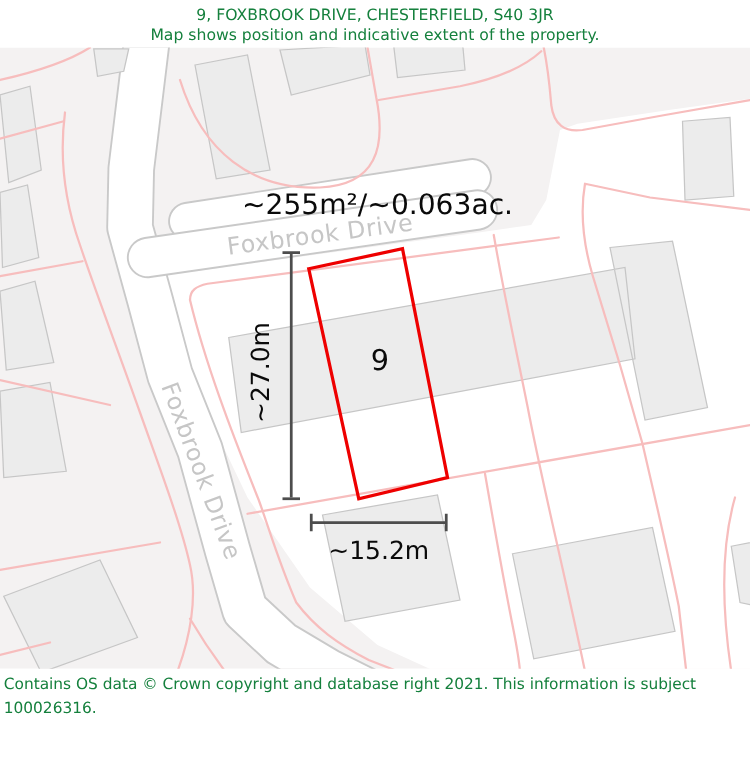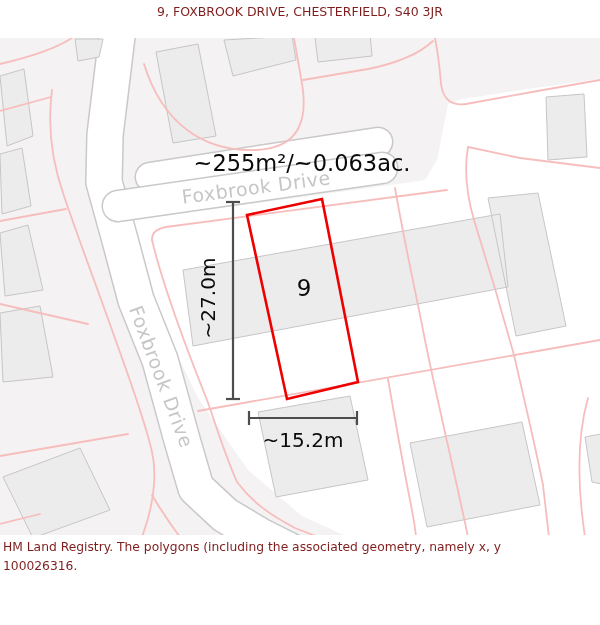--- a/index.html
+++ b/index.html
@@ -1,17 +1,17 @@
 <!DOCTYPE html>
 <html style="--property-outline: #ee0000; --parcel-line: #f7bdbd; --building-fill: #ececec; --building-stroke: #c6c6c6; --road-fill: #ffffff; --road-edge: #c9c9c9; --background: #f4f2f2; --street-label: #c6c6c6; --dimension-line: #4d4d4d;"><head>
 <meta charset="utf-8">
 <style>
   html,body{margin:0;padding:0;background:#fff;}
   .page{position:relative;width:600px;height:625px;background:#ffffff;overflow:hidden;
-        font-family:"DejaVu Sans",sans-serif;color:#7f1d1d;}
+        font-family:"DejaVu Sans",sans-serif;color:#15803d;}
   .header{position:absolute;top:0;left:0;right:0;text-align:center;
           font-size:12.5px;line-height:16px;padding-top:4px;}
   .map-wrap{position:absolute;top:38px;left:0;width:600px;height:497px;}
   .footer{position:absolute;top:535px;left:0;right:0;padding:3px 2px 0 3px;
           font-size:12.3px;line-height:19px;text-align:left;}
   
   .bg{fill:var(--background,#f4f2f2);}
   .white-area{fill:#ffffff;stroke:none;}
   .road-under{fill:none;stroke:var(--road-edge,#c9c9c9);stroke-linecap:round;stroke-linejoin:round;}
   .road-over{fill:none;stroke:var(--road-fill,#ffffff);stroke-linecap:round;stroke-linejoin:round;}
@@ -21,20 +21,21 @@
   .maplabel{fill:var(--street-label,#c6c6c6);font-size:19px;letter-spacing:.5px;}
   .anno{fill:#0a0a0a;}
 </style>
 </head>
 <body>
 
 <div class="page">
 
   <div class="header">
     <div>9, FOXBROOK DRIVE, CHESTERFIELD, S40 3JR</div>
+    <div>Map shows position and indicative extent of the property.</div>
   </div>
 
   <div class="map-wrap">
     <svg width="600" height="497" viewBox="0 38 600 497" xmlns="http://www.w3.org/2000/svg">
 
       <rect class="bg" x="0" y="38" width="600" height="497"></rect>
 
       <path class="white-area" d="M118,222 L148,293 L198,398 L248,470 L302,516 L348,537 L600,537 L600,79 L535,88 L462,99 L448,104 L437,160 L425,180 L383,186 Z"></path>
 
       <g>
@@ -100,17 +101,17 @@
       </g>
 
       <text class="maplabel" transform="translate(257,194) rotate(-7.5)" text-anchor="middle">Foxbrook Drive</text>
       <text class="maplabel" transform="translate(155,379) rotate(69.5)" text-anchor="middle">Foxbrook Drive</text>
       <text class="anno" x="302" y="171" text-anchor="middle" font-size="22.5">~255m²/~0.063ac.</text>
       <text class="anno" x="304" y="296" text-anchor="middle" font-size="23">9</text>
     </svg>
   </div>
 
   <div class="footer">
-    <div>HM Land Registry. The polygons (including the associated geometry, namely x, y</div>
+    <div>Contains OS data © Crown copyright and database right 2021. This information is subject</div>
     <div>100026316.</div>
   </div>
 
 </div>
 
 </body></html>

